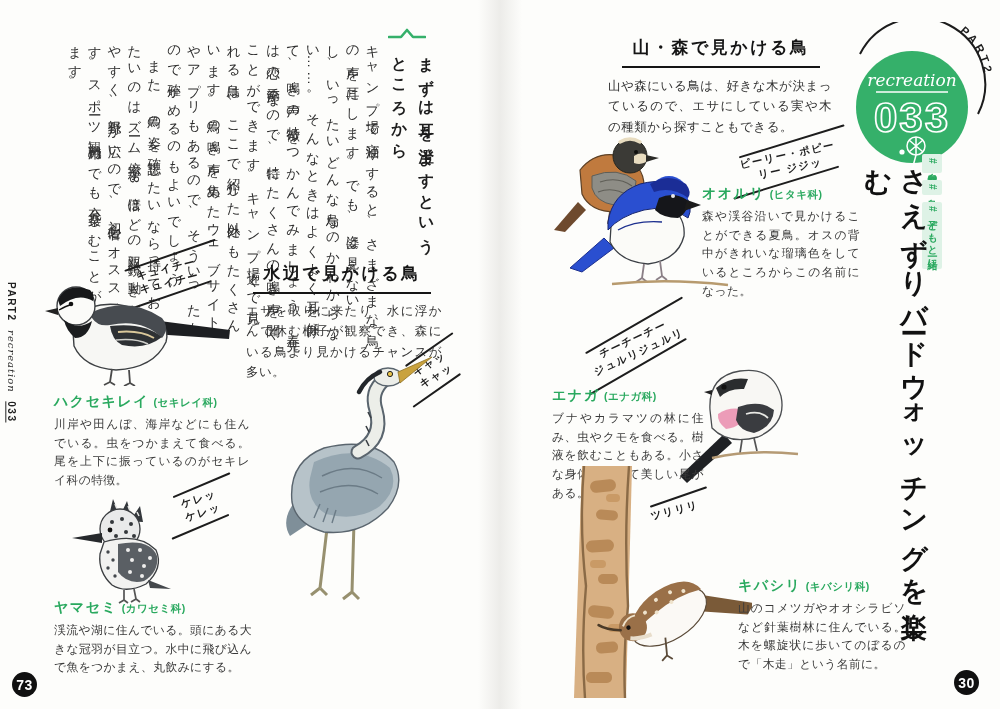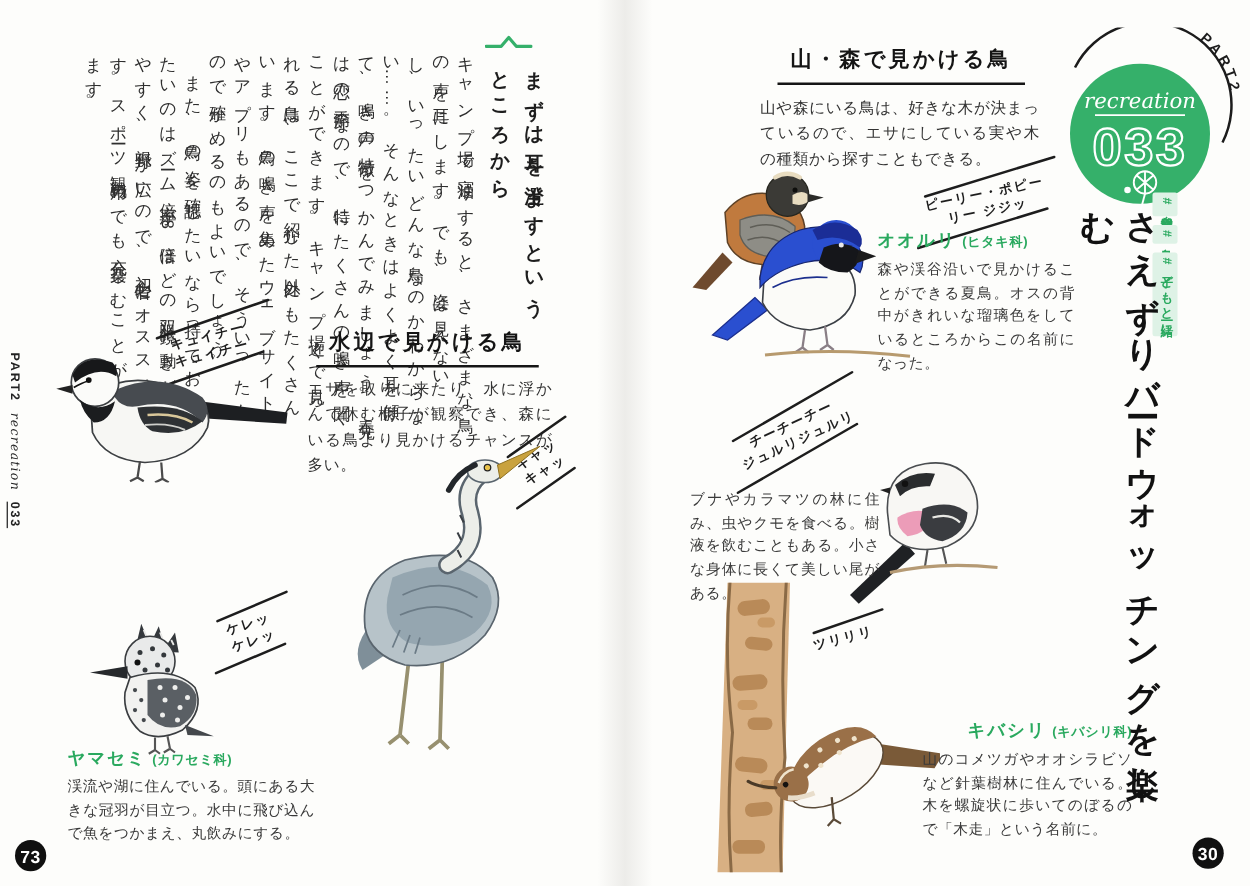--- a/index.html
+++ b/index.html
@@ -83,20 +83,27 @@
     <circle cx="42" cy="38" r="19" fill="#fbfbf9" stroke="#3c3f42" stroke-width="1.4"></circle>
     <path d="M24,32 Q32,14 56,22 Q61,27 59,33 Q44,24 26,38 Z" fill="#17181a"></path>
     <path d="M24,40 L11,43 L24,47 Z" fill="#222"></path>
     <circle cx="37" cy="36" r="2.3" fill="#111"></circle>
     <path d="M25,42 Q32,38 36,37" stroke="#111" stroke-width="1.4" fill="none"></path>
     <path d="M30,52 Q44,63 58,53 Q54,70 41,70 Q32,62 30,52 Z" fill="#1b1d1f"></path>
     <path d="M78,101 L76,114 M76,114 l-6,3 M76,114 l5,3" stroke="#4a4a4a" stroke-width="1.8" fill="none"></path>
     <path d="M95,102 L96,115 M96,115 l-6,3 M96,115 l5,3" stroke="#4a4a4a" stroke-width="1.8" fill="none"></path>
   </svg>
 
+  <div class="blurb" style="left:54px;top:392px;width:196px;">
+    <div>
+      <span class="bname" style="color:#2aa95f;">ハクセキレイ</span>
+      <span class="bfam" style="color:#2aa95f;">(セキレイ科)</span>
+    </div>
+    <div class="bdesc">川岸や田んぼ、海岸などにも住んでいる。虫をつかまえて食べる。尾を上下に振っているのがセキレイ科の特徴。</div>
+  </div>
 
   <div class="sec" style="left:246px;top:262px;width:192px;">
     <span class="sec-h">水辺で見かける鳥</span>
   </div>
   <div class="sec-d" style="left:246px;top:301px;width:196px;">エサを取りに来たり、水に浮かんで休む様子が観察でき、森にいる鳥より見かけるチャンスが多い。</div>
 
   <div class="call no-botx" style="left:404px;top:350px;width:58px;transform:rotate(-30deg);">
     <i class="ln top"></i>
     <span>キャッ</span>
     <span>キャッ</span>
@@ -238,20 +245,24 @@
     <path d="M46,66 Q60,57 75,63 Q71,79 54,81 Q45,74 46,66 Z" fill="#ec9cb8"></path>
     <path d="M66,59 Q88,51 102,62 Q101,79 82,85 Q68,83 64,72 Z" fill="#3a3c40"></path>
     <path d="M74,66 Q88,62 96,70" stroke="#e8e8e4" stroke-width="1.8" fill="none"></path>
     <circle cx="52" cy="39" r="2.6" fill="#111"></circle>
     <path d="M40,42 L32,44 L40,47 Z" fill="#222"></path>
     <path d="M70,92 L68,105 M82,90 L85,103" stroke="#555" stroke-width="1.7"></path>
     <path d="M40,110 Q80,101 126,106" stroke="#b59a74" stroke-width="2.6" fill="none"></path>
   </svg>
 
   <div class="blurb" style="left:552px;top:386px;width:152px;">
+    <div>
+      <span class="bname" style="color:#2aa95f;">エナガ</span>
+      <span class="bfam" style="color:#2aa95f;">(エナガ科)</span>
+    </div>
     <div class="bdesc">ブナやカラマツの林に住み、虫やクモを食べる。樹液を飲むこともある。小さな身体に長くて美しい尾がある。</div>
   </div>
 
   <svg class="svgabs" style="left:566px;top:466px;" width="186" height="232" viewBox="0 0 186 232">
     <path d="M16,0 L66,0 L60,232 L8,232 Z" fill="#d8b083"></path>
     <path d="M18,0 Q13,60 20,120 Q15,180 19,232" stroke="#8a6a46" stroke-width="2.4" fill="none"></path>
     <path d="M63,0 Q58,70 62,140 Q57,190 59,232" stroke="#8a6a46" stroke-width="2.4" fill="none"></path>
     <g fill="#b98a58">
       <rect x="24" y="14" width="26" height="12" rx="6" transform="rotate(-6 37 20)"></rect>
       <rect x="30" y="44" width="22" height="10" rx="5" transform="rotate(5 41 49)"></rect>
@@ -288,21 +299,21 @@
   </svg>
 
   <div class="call no-bot" style="left:644px;top:498px;width:60px;transform:rotate(-14deg);">
     <i class="ln top"></i>
     <span>ツリリリ</span>
 
   </div>
 
   <div class="blurb" style="left:738px;top:576px;width:168px;">
     <div>
-      <span class="bname" style="color:#2aa95f;margin-left:36px;">キバシリ</span>
+      <span class="bname" style="color:#2aa95f;">キバシリ</span>
       <span class="bfam" style="color:#2aa95f;">(キバシリ科)</span>
     </div>
     <div class="bdesc">山のコメツガやオオシラビソなど針葉樹林に住んでいる。木を螺旋状に歩いてのぼるので「木走」という名前に。</div>
   </div>
 
   <svg class="svgabs" style="left:842px;top:22px;" width="156" height="154" viewBox="0 0 156 154">
     <path id="arc" d="M 18 32 A 64 64 0 0 1 136 92" fill="none" stroke="#1c1c1c" stroke-width="2"></path>
     <text font-size="11.5" font-weight="bold" letter-spacing="3" fill="#1c1c1c" font-family="Liberation Sans, sans-serif">
       <textPath href="#arc" startOffset="56%">PART2</textPath>
     </text>

